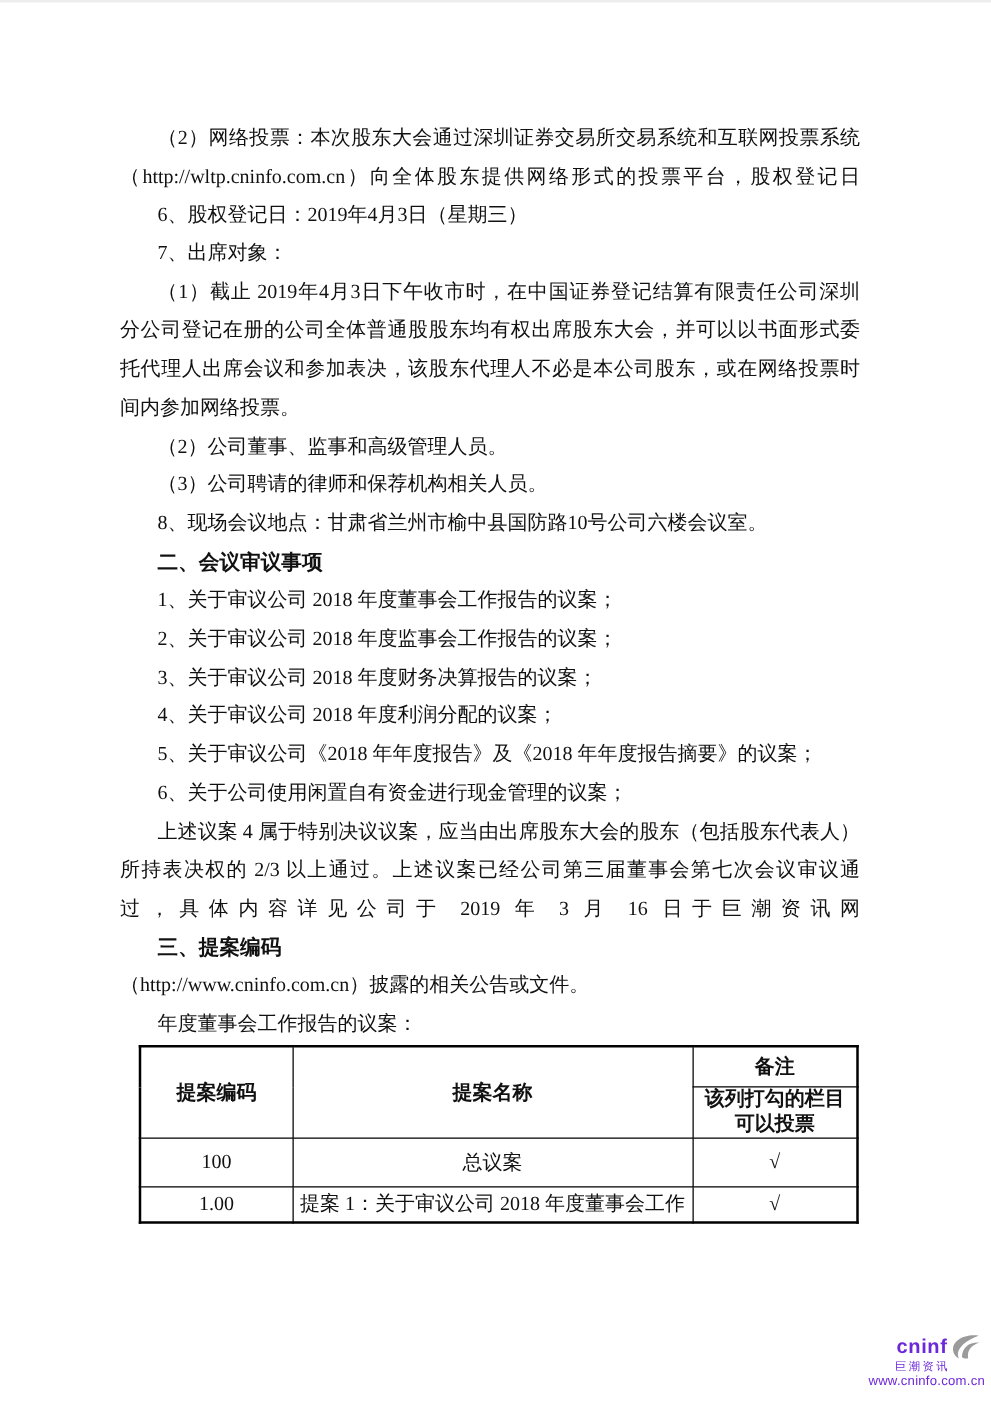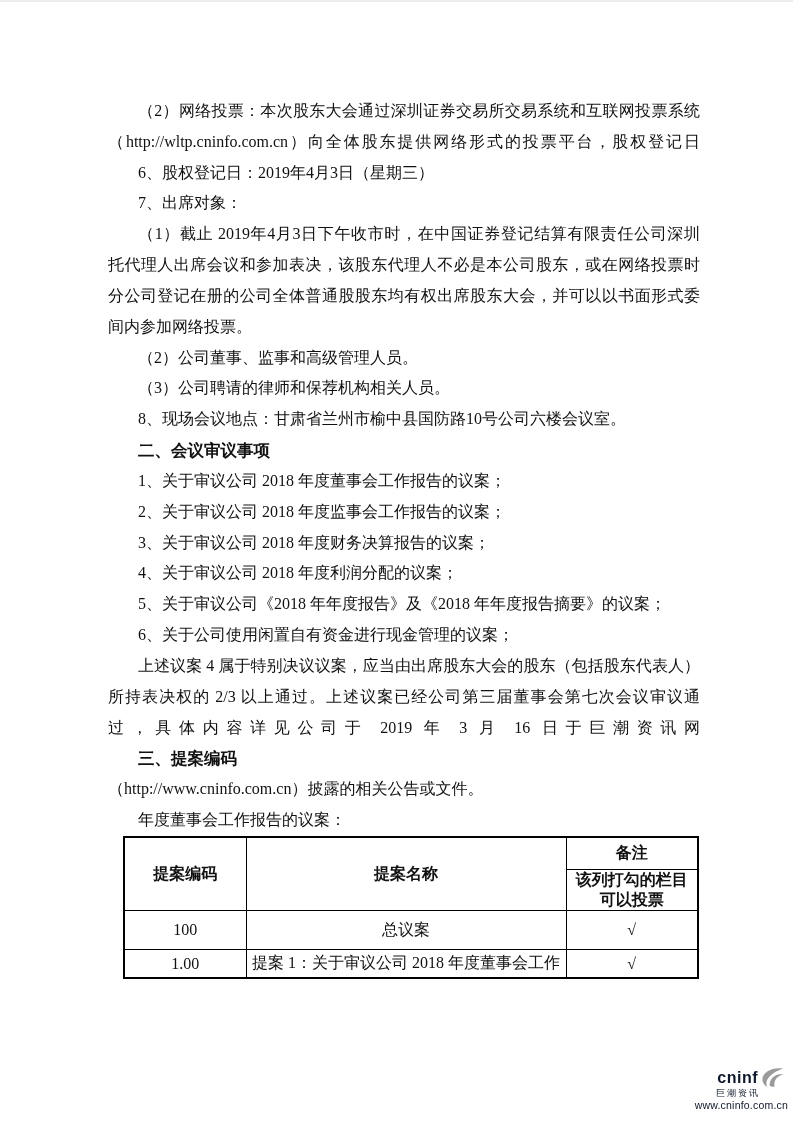--- a/index.html
+++ b/index.html
@@ -9,21 +9,21 @@
     position:relative;
     font-family:"Liberation Serif","DejaVu Serif",serif;
     color:#111111;
     overflow:hidden;
   }
   .page-top-edge {
     position:absolute; top:0; left:0; width:793px; height:2px;
     background:#ededed;
   }
   .doc {
-    position:absolute; left:108px; top:96px; width:592px;
+    position:absolute; left:96px; top:96px; width:592px;
   }
   .ln {
     height:30.84px; line-height:30.84px;
     font-size:16px;
     white-space:nowrap;
     overflow:visible;
   }
   .ln.jst {
     white-space:normal;
     text-align:justify;
@@ -56,21 +56,21 @@
     font-weight:bold;
   }
   tr.hrow1 { height:33px; }
   tr.hrow2 { height:41px; }
   tr.drow1 { height:39px; }
   tr.drow2 { height:28px; }
   th.note-sub { line-height:20px; font-size:16px; }
   td.name-left { text-align:left; padding-left:9px; white-space:nowrap; }
   .logo {
     position:absolute; top:1067px; left:690px; width:100px;
-    color:#0f172a;
+    color:#6d28d9;
     font-family:"Liberation Sans","DejaVu Sans",sans-serif;
     text-align:right;
   }
   .logo-row1 {
     display:flex; justify-content:flex-end; align-items:center; gap:2px;
     padding-right:6px;
   }
   .logo-word {
     font-weight:bold; font-size:16px; letter-spacing:0.5px; line-height:18px;
   }
@@ -87,22 +87,22 @@
 <body>
 
 <div class="page-top-edge"></div>
 
 <div class="doc">
   <div class="ln ind jst">（2）网络投票：本次股东大会通过深圳证券交易所交易系统和互联网投票系统</div>
   <div class="ln jst">（http://wltp.cninfo.com.cn）向全体股东提供网络形式的投票平台，股权登记日</div>
   <div class="ln ind">6、股权登记日：2019年4月3日（星期三）</div>
   <div class="ln ind">7、出席对象：</div>
   <div class="ln ind jst">（1）截止 2019年4月3日下午收市时，在中国证券登记结算有限责任公司深圳</div>
+  <div class="ln jst">分公司登记在册的公司全体普通股股东均有权出席股东大会，并可以以书面形式委</div>
   <div class="ln jst">托代理人出席会议和参加表决，该股东代理人不必是本公司股东，或在网络投票时</div>
-  <div class="ln jst">分公司登记在册的公司全体普通股股东均有权出席股东大会，并可以以书面形式委</div>
   <div class="ln">间内参加网络投票。</div>
   <div class="ln ind">（2）公司董事、监事和高级管理人员。</div>
   <div class="ln ind">（3）公司聘请的律师和保荐机构相关人员。</div>
   <div class="ln ind">8、现场会议地点：甘肃省兰州市榆中县国防路10号公司六楼会议室。</div>
   <div class="ln ind b">二、会议审议事项</div>
   <div class="ln ind">1、关于审议公司 2018 年度董事会工作报告的议案；</div>
   <div class="ln ind">2、关于审议公司 2018 年度监事会工作报告的议案；</div>
   <div class="ln ind">3、关于审议公司 2018 年度财务决算报告的议案；</div>
   <div class="ln ind">4、关于审议公司 2018 年度利润分配的议案；</div>
   <div class="ln ind">5、关于审议公司《2018 年年度报告》及《2018 年年度报告摘要》的议案；</div>

